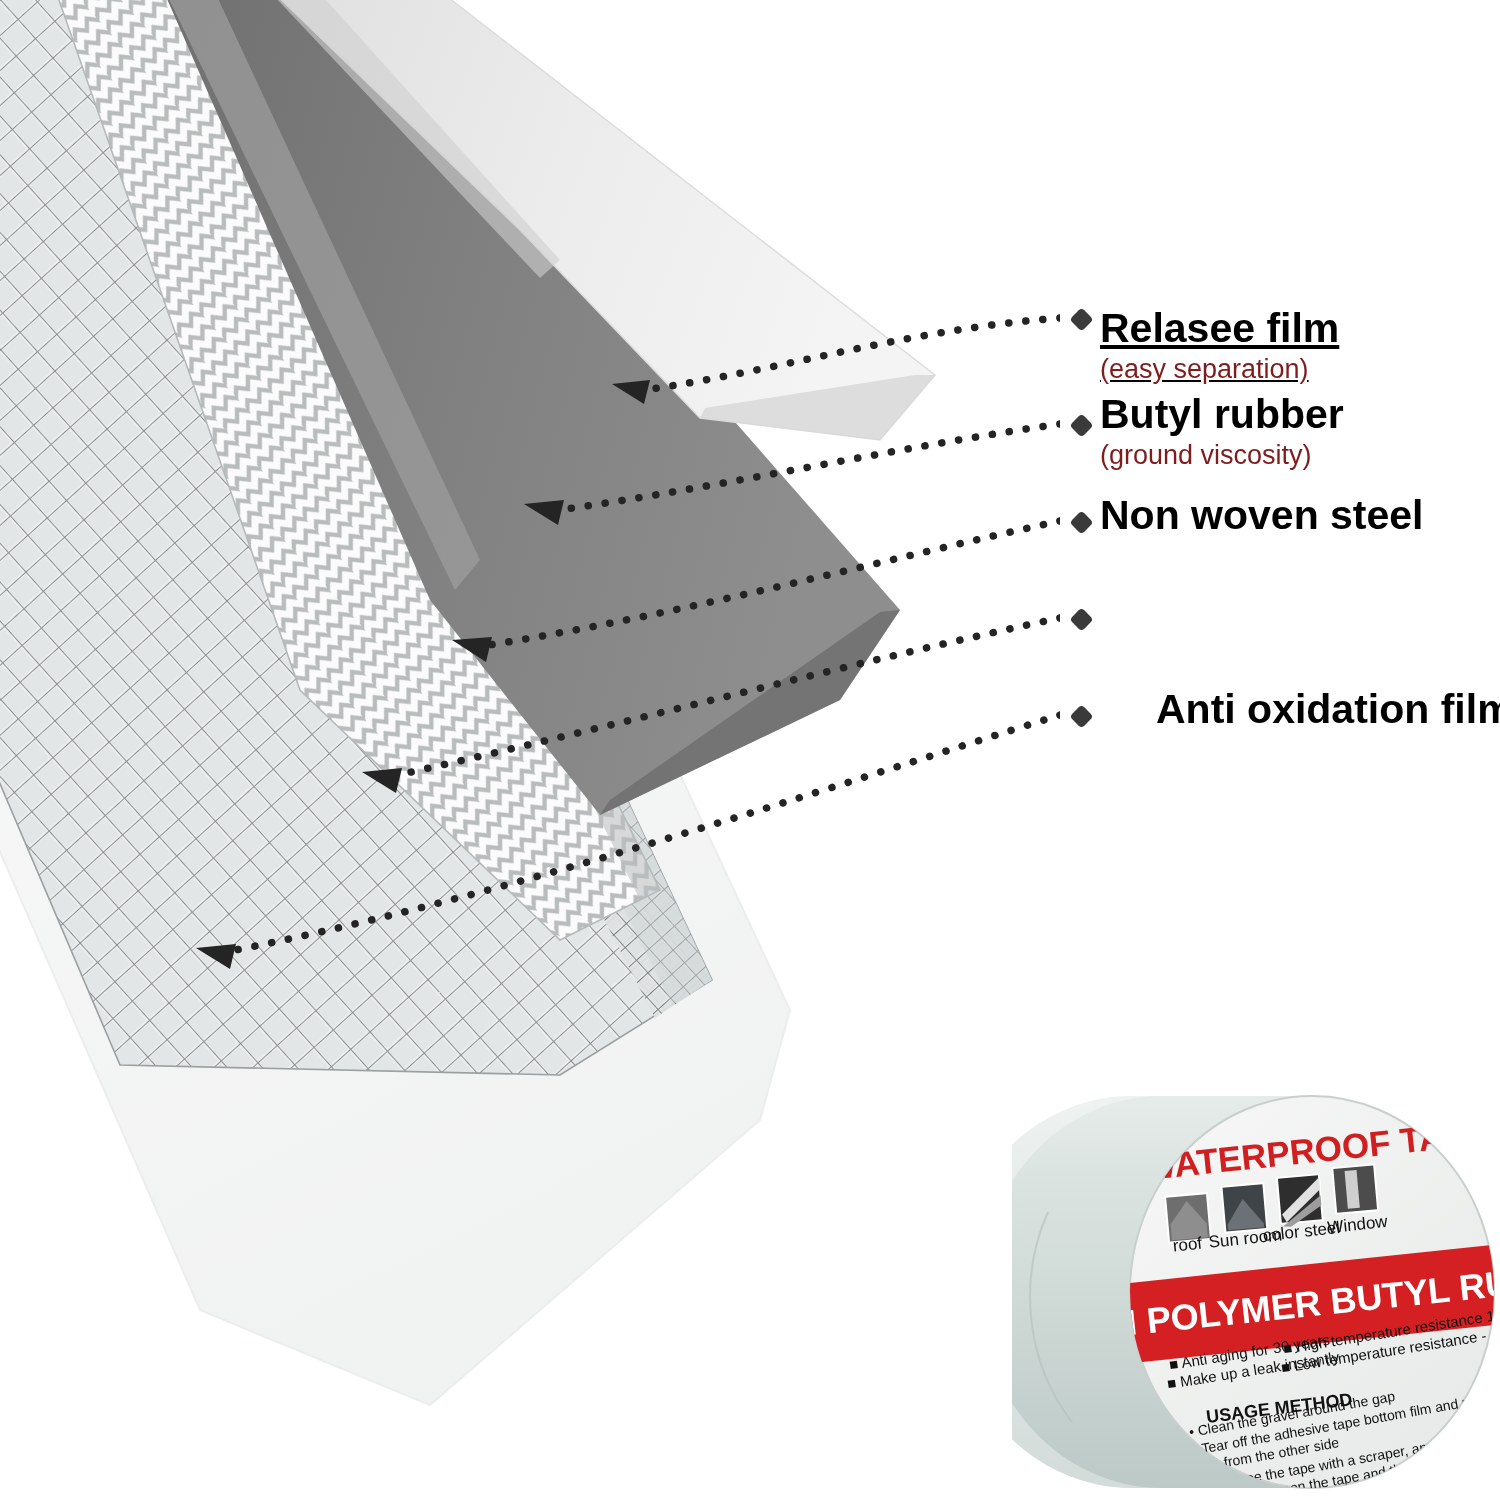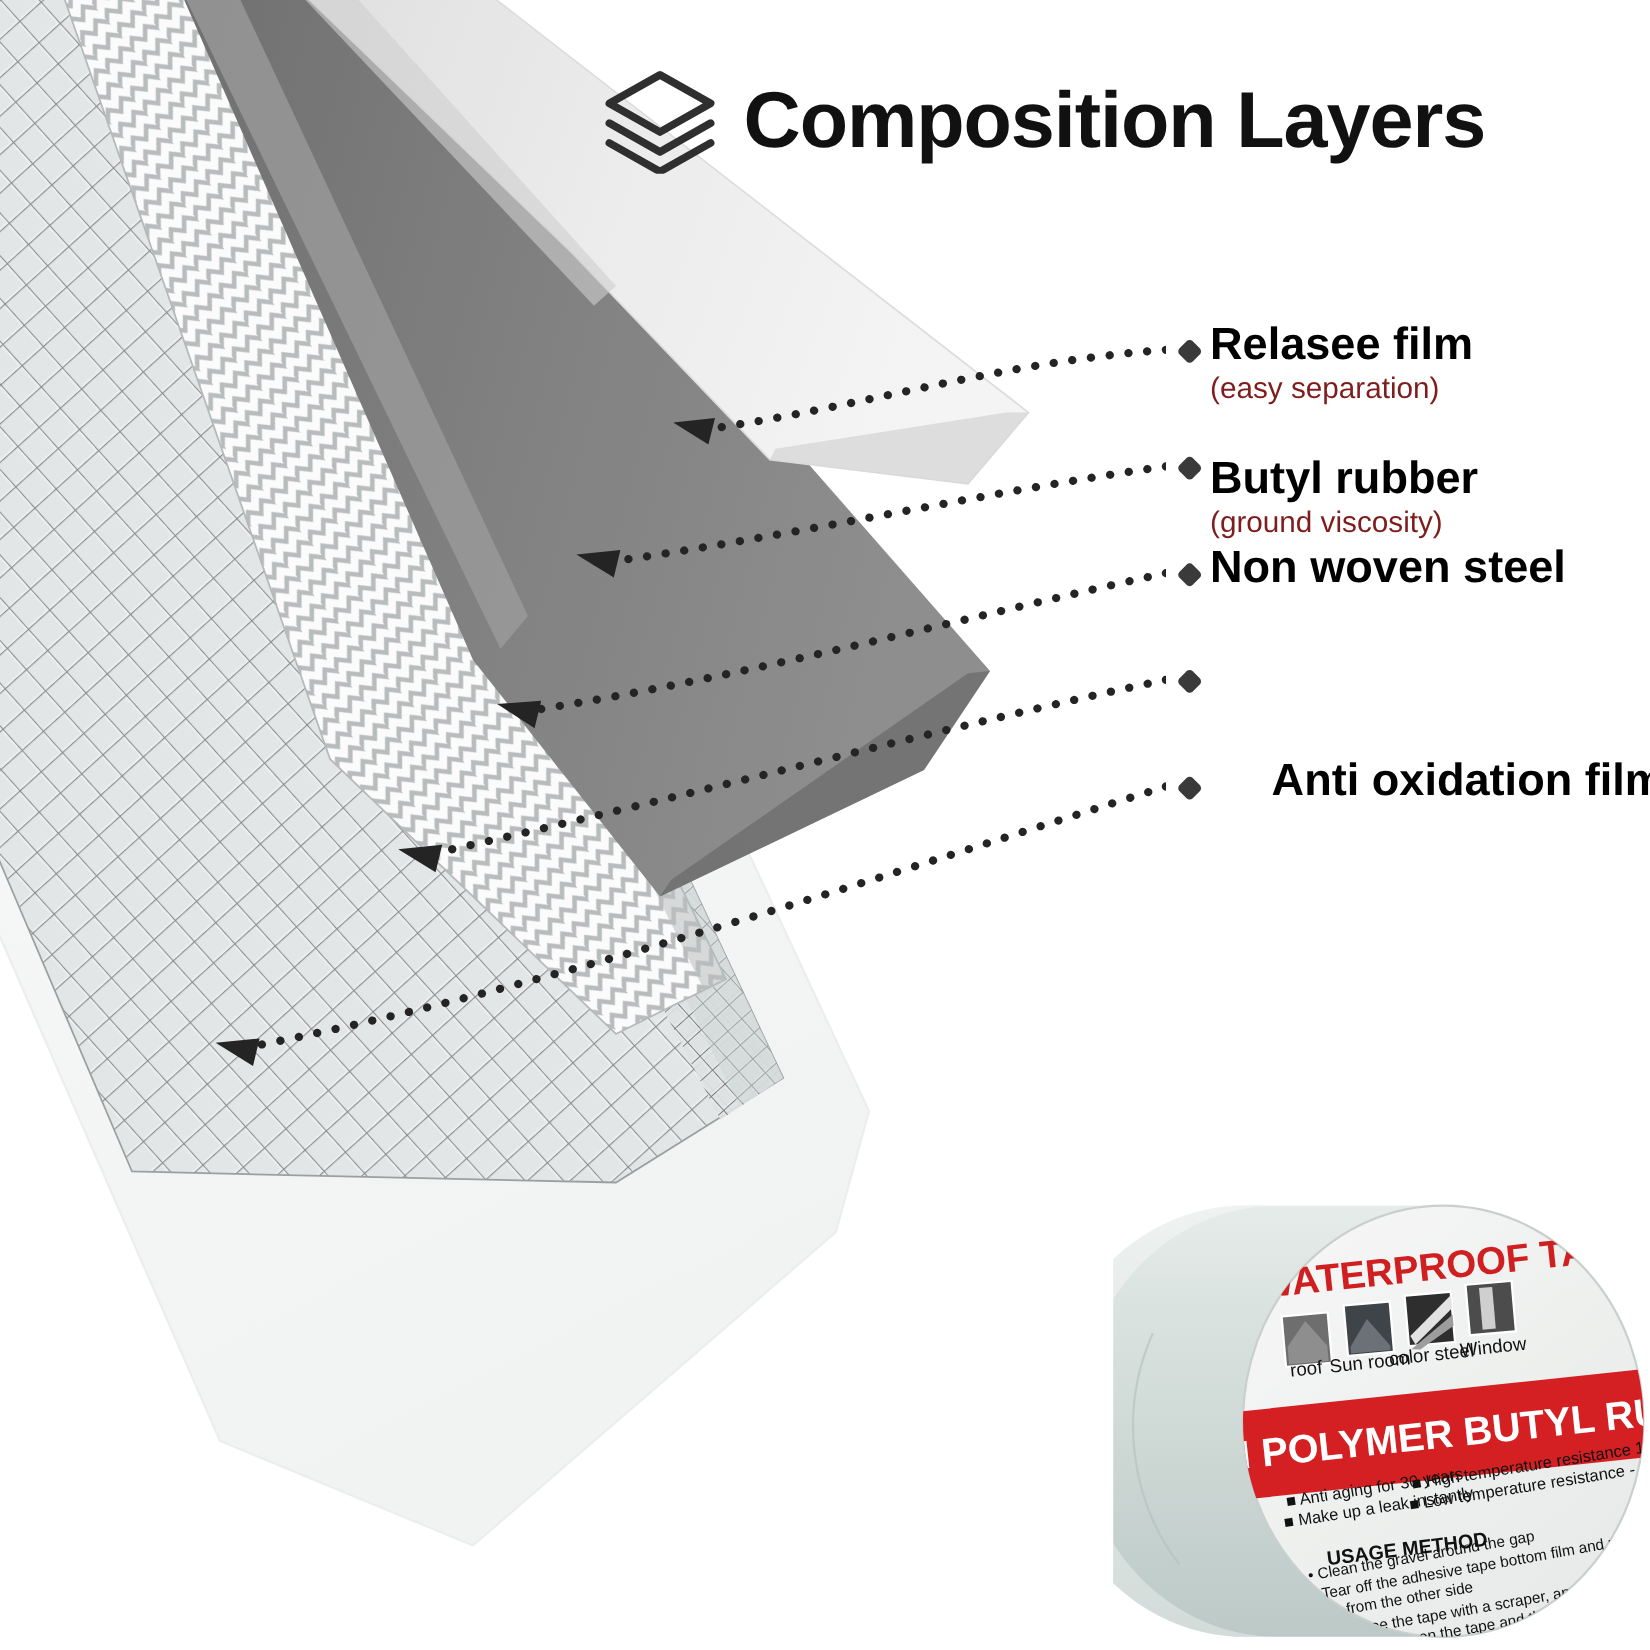--- a/index.html
+++ b/index.html
@@ -123,37 +123,29 @@
     </g>
     <g fill="#242424">
       <path d="M612 384 L650 380 L644 404 Z"></path>
       <path d="M524 504 L564 500 L558 525 Z"></path>
       <path d="M452 640 L492 637 L486 662 Z"></path>
       <path d="M362 772 L402 768 L396 793 Z"></path>
       <path d="M196 948 L236 944 L230 969 Z"></path>
     </g>
   </svg>
 
-  <div class="title-row">
-    <svg class="stack-icon" viewBox="0 0 104 96">
-      <path d="M52 6 L98 32 L52 58 L6 32 Z" fill="none" stroke="#2f2f2f" stroke-width="7" stroke-linejoin="round"></path>
-      <path d="M6 50 L52 76 L98 50" fill="none" stroke="#2f2f2f" stroke-width="7" stroke-linejoin="round" stroke-linecap="round"></path>
-      <path d="M6 68 L52 94 L98 68" fill="none" stroke="#2f2f2f" stroke-width="7" stroke-linejoin="round" stroke-linecap="round"></path>
-    </svg>
-    <div class="title-text">Composition Layers</div>
-  </div>
 
   <div class="dot-marker" style="left:1073px;top:311px;"></div>
-  <div class="callout" style="top:292px;">
+  <div class="callout" style="top:308px;text-decoration:underline;">
     <div class="lab-title">Relasee film</div>
     <div class="lab-sub">(easy separation)</div>
   </div>
 
   <div class="dot-marker" style="left:1073px;top:417px;"></div>
-  <div class="callout" style="top:414px;">
+  <div class="callout" style="top:394px;">
     <div class="lab-title">Butyl rubber</div>
     <div class="lab-sub">(ground viscosity)</div>
   </div>
 
   <div class="dot-marker" style="left:1073px;top:514px;"></div>
   <div class="callout" style="top:495px;">
     <div class="lab-title">Non woven steel</div>
   </div>
 
   <div class="dot-marker" style="left:1073px;top:611px;"></div>

